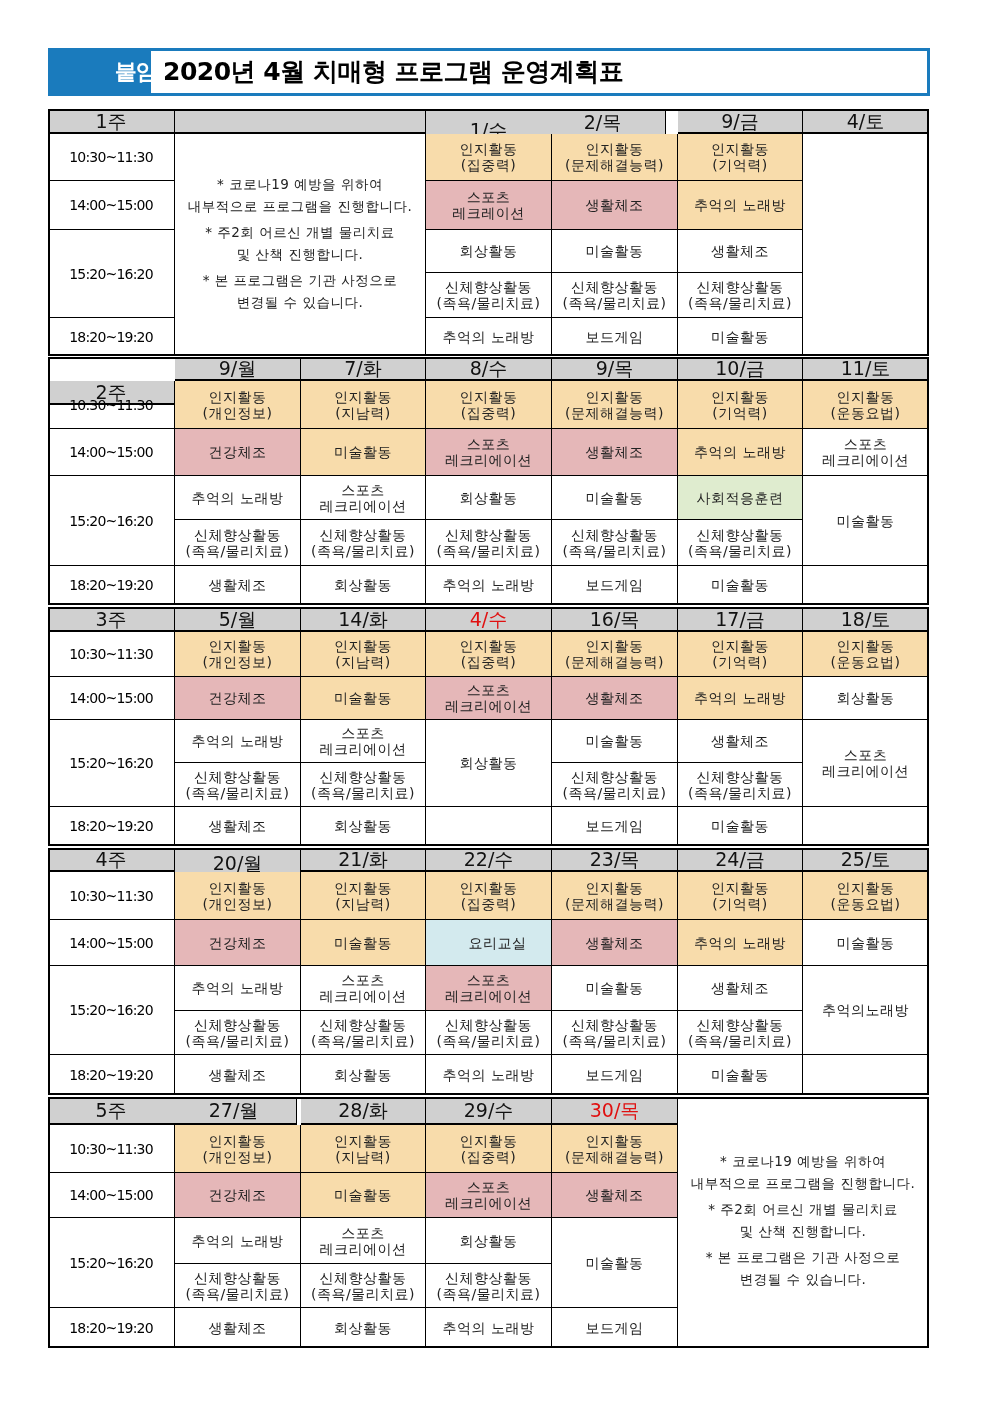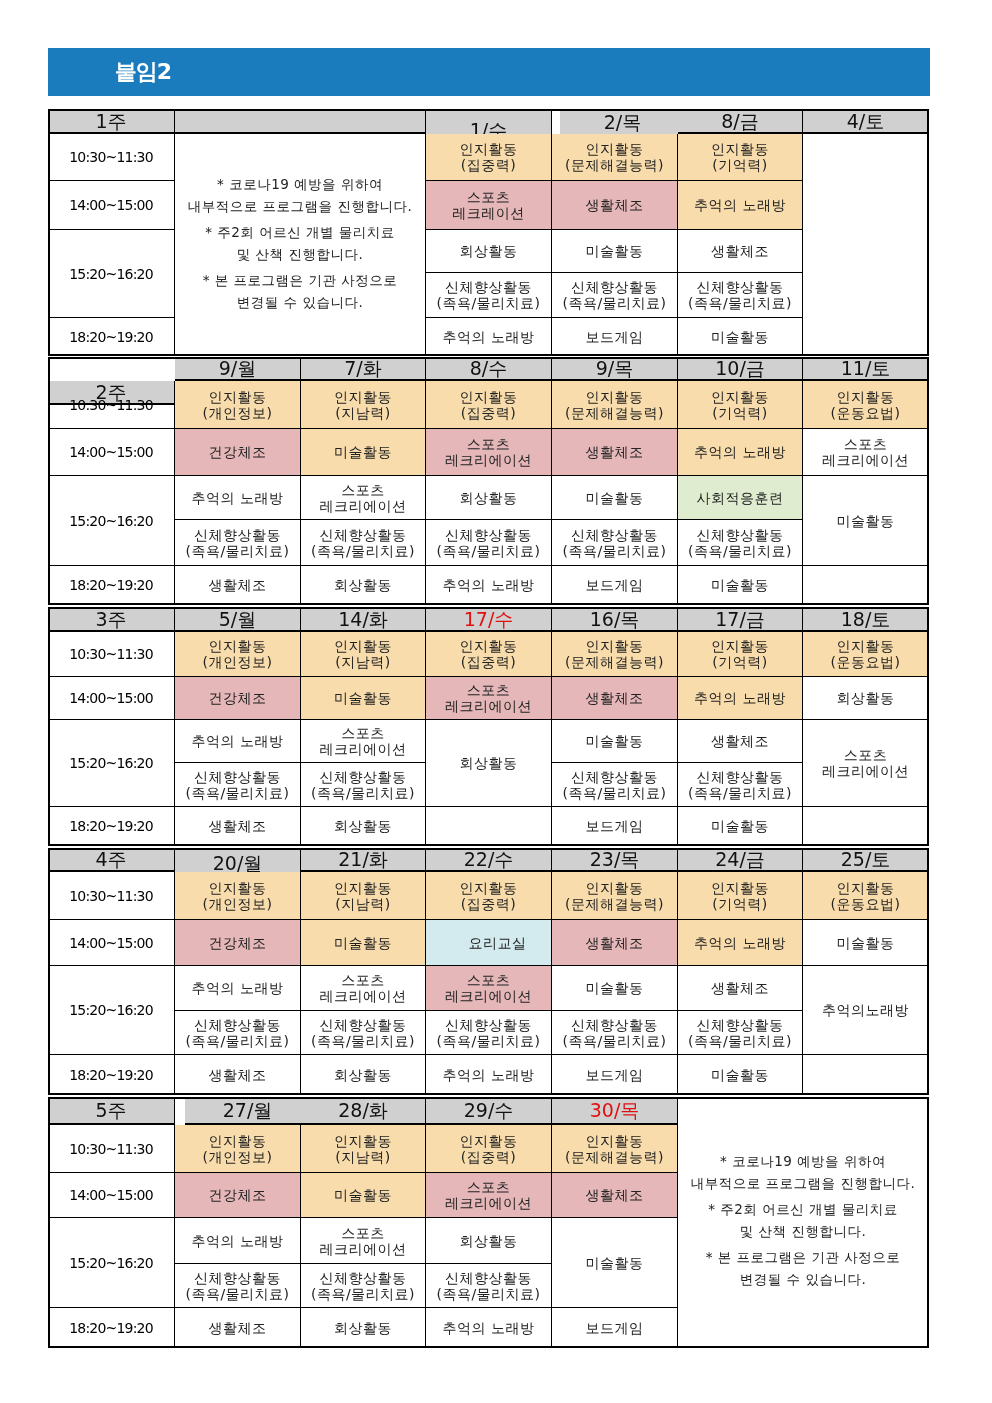--- a/index.html
+++ b/index.html
@@ -18,28 +18,31 @@
   .c-blue { background: #d3eaee; padding-left: 18px; }
   .note { font-size: 13.5px; line-height: 22px; flex-direction: column; color: #222; }
   .note p { margin: 0 0 4px 0; }
   .frame { position: absolute; border: 2px solid #000; box-sizing: border-box; pointer-events: none; }
 </style>
 </head>
 <body>
 
 <div class="titlebar">
   <div class="tag">붙임2</div>
+  <div class="titlebox">
+    <div class="title">2020년 4월 치매형 프로그램 운영계획표</div>
+  </div>
 </div>
 
 <div id="schedule">
     <div class="cell hdr" style="left: 48px; top: 109px; width: 127px; height: 25px;">1주</div>
     <div class="cell hdr" style="left: 175px; top: 109px; width: 251px; height: 25px;"></div>
     <div class="cell hdr" style="left: 426px; top: 109px; width: 126px; height: 43px;">1/수</div>
-    <div class="cell hdr" style="left: 560px; top: 109px; width: 126px; height: 27px;">2/목</div>
-    <div class="cell hdr" style="left: 678px; top: 109px; width: 125px; height: 25px;">8/금</div>
+    <div class="cell hdr" style="left: 540px; top: 109px; width: 126px; height: 27px;">2/목</div>
+    <div class="cell hdr" style="left: 678px; top: 109px; width: 125px; height: 25px;">9/금</div>
     <div class="cell hdr" style="left: 803px; top: 109px; width: 126px; height: 25px;">4/토</div>
     <div class="cell time" style="left: 48px; top: 134px; width: 127px; height: 47px;">10:30~11:30</div>
     <div class="cell time" style="left: 48px; top: 181px; width: 127px; height: 49px;">14:00~15:00</div>
     <div class="cell time" style="left: 48px; top: 230px; width: 127px; height: 88px;">15:20~16:20</div>
     <div class="cell time" style="left: 48px; top: 318px; width: 127px; height: 38px;">18:20~19:20</div>
     <div class="cell note" style="left: 175px; top: 134px; width: 251px; height: 222px;"><p style="white-space: pre-line;">* 코로나19 예방을 위하여
 내부적으로 프로그램을 진행합니다.</p><p style="white-space: pre-line;">* 주2회 어르신 개별 물리치료
 및 산책 진행합니다.</p><p style="white-space: pre-line;">* 본 프로그램은 기관 사정으로
 변경될 수 있습니다.</p></div>
     <div class="cell c-orange" style="left: 426px; top: 134px; width: 126px; height: 47px;">인지활동
@@ -117,21 +120,21 @@
     <div class="cell c-orange" style="left: 803px; top: 381px; width: 126px; height: 48px;">인지활동
 (운동요법)</div>
     <div class="cell " style="left: 803px; top: 429px; width: 126px; height: 47px;">스포츠
 레크리에이션</div>
     <div class="cell " style="left: 803px; top: 476px; width: 126px; height: 90px;">미술활동</div>
     <div class="cell " style="left: 803px; top: 566px; width: 126px; height: 39px;"></div>
     <div class="frame" style="left: 48px; top: 357px; width: 881px; height: 248px;"></div>
     <div class="cell hdr" style="left: 48px; top: 607px; width: 127px; height: 25px;">3주</div>
     <div class="cell hdr" style="left: 175px; top: 607px; width: 126px; height: 25px;">5/월</div>
     <div class="cell hdr" style="left: 301px; top: 607px; width: 125px; height: 25px;">14/화</div>
-    <div class="cell hdr red" style="left: 426px; top: 607px; width: 126px; height: 25px;">17/수</div>
+    <div class="cell hdr red" style="left: 426px; top: 607px; width: 126px; height: 25px;">4/수</div>
     <div class="cell hdr" style="left: 552px; top: 607px; width: 126px; height: 25px;">16/목</div>
     <div class="cell hdr" style="left: 678px; top: 607px; width: 125px; height: 25px;">17/금</div>
     <div class="cell hdr" style="left: 803px; top: 607px; width: 126px; height: 25px;">18/토</div>
     <div class="cell time" style="left: 48px; top: 632px; width: 127px; height: 45px;">10:30~11:30</div>
     <div class="cell time" style="left: 48px; top: 677px; width: 127px; height: 43px;">14:00~15:00</div>
     <div class="cell time" style="left: 48px; top: 720px; width: 127px; height: 87px;">15:20~16:20</div>
     <div class="cell time" style="left: 48px; top: 807px; width: 127px; height: 39px;">18:20~19:20</div>
     <div class="cell c-orange" style="left: 175px; top: 632px; width: 126px; height: 45px;">인지활동
 (개인정보)</div>
     <div class="cell c-pink" style="left: 175px; top: 677px; width: 126px; height: 43px;">건강체조</div>
@@ -222,21 +225,21 @@
     <div class="cell " style="left: 678px; top: 1011px; width: 125px; height: 44px;">신체향상활동
 (족욕/물리치료)</div>
     <div class="cell " style="left: 678px; top: 1055px; width: 125px; height: 40px;">미술활동</div>
     <div class="cell c-orange" style="left: 803px; top: 872px; width: 126px; height: 48px;">인지활동
 (운동요법)</div>
     <div class="cell " style="left: 803px; top: 920px; width: 126px; height: 46px;">미술활동</div>
     <div class="cell " style="left: 803px; top: 966px; width: 126px; height: 89px;">추억의노래방</div>
     <div class="cell " style="left: 803px; top: 1055px; width: 126px; height: 40px;"></div>
     <div class="frame" style="left: 48px; top: 848px; width: 881px; height: 247px;"></div>
     <div class="cell hdr" style="left: 48px; top: 1097px; width: 127px; height: 28px;">5주</div>
-    <div class="cell hdr" style="left: 185px; top: 1097px; width: 126px; height: 28px;">27/월</div>
+    <div class="cell hdr" style="left: 171px; top: 1097px; width: 126px; height: 28px;">27/월</div>
     <div class="cell hdr" style="left: 301px; top: 1097px; width: 125px; height: 28px;">28/화</div>
     <div class="cell hdr" style="left: 426px; top: 1097px; width: 126px; height: 28px;">29/수</div>
     <div class="cell hdr red" style="left: 552px; top: 1097px; width: 126px; height: 28px;">30/목</div>
     <div class="cell time" style="left: 48px; top: 1125px; width: 127px; height: 48px;">10:30~11:30</div>
     <div class="cell time" style="left: 48px; top: 1173px; width: 127px; height: 45px;">14:00~15:00</div>
     <div class="cell time" style="left: 48px; top: 1218px; width: 127px; height: 90px;">15:20~16:20</div>
     <div class="cell time" style="left: 48px; top: 1308px; width: 127px; height: 40px;">18:20~19:20</div>
     <div class="cell c-orange" style="left: 175px; top: 1125px; width: 126px; height: 48px;">인지활동
 (개인정보)</div>
     <div class="cell c-pink" style="left: 175px; top: 1173px; width: 126px; height: 45px;">건강체조</div>

